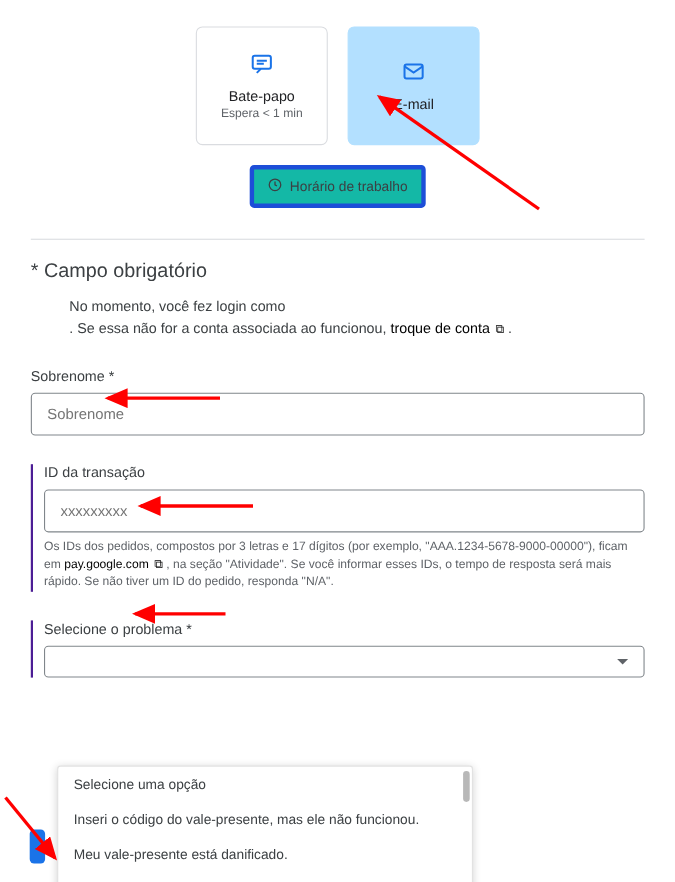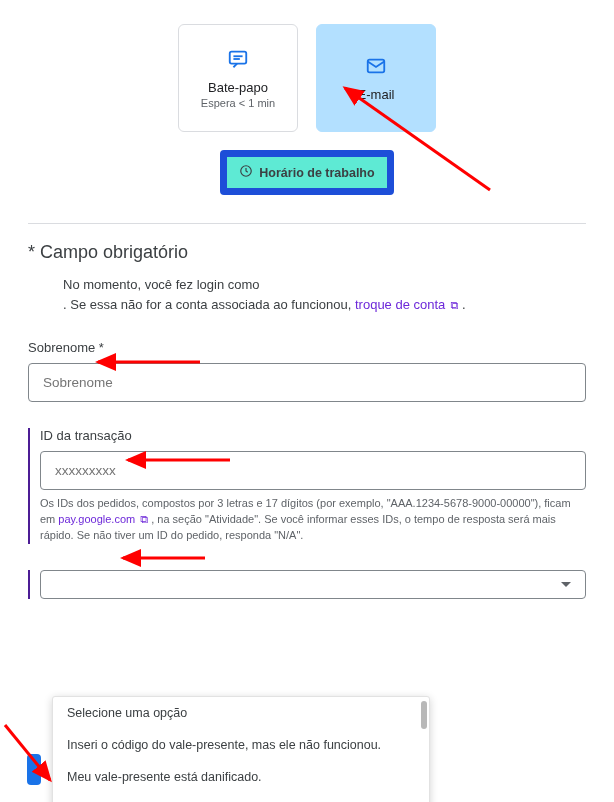--- a/index.html
+++ b/index.html
@@ -19,28 +19,28 @@
       border: 1px solid #dadce0; border-radius: 6px;
       display: flex; flex-direction: column; align-items: center; justify-content: center;
       cursor: pointer;
     }
     .card.selected { background: #b3e0ff; border-color: #b3e0ff; }
     .card .icon { margin-bottom: 6px; }
     .card .title { font-size: 13px; color: #202124; }
     .card .sub { font-size: 11px; color: #5f6368; margin-top: 2px; }
     .hours-btn {
       display: flex; align-items: center; gap: 6px;
-      border: 7px solid #1d4ed8; border-radius: 4px;
-      padding: 7px 12px; font-size: 12.5px; color: #3c4043; background: #5eead4;
-      cursor: pointer; margin: 0 auto; font-weight: bold;
+      border: 4px solid #1d4ed8; border-radius: 4px;
+      padding: 7px 12px; font-size: 12.5px; color: #3c4043; background: #14b8a6;
+      cursor: pointer; margin: 0 auto;
     }
     .divider { height: 1px; background: #dadce0; margin: 28px 0 18px 0; }
     .required-note { font-size: 18px; color: #3c4043; margin-bottom: 12px; }
     .login-text { font-size: 13px; color: #3c4043; line-height: 1.5; margin-bottom: 6px; margin-left: 35px; }
-    .link { color: #6d28d9; text-decoration: none; }
+    .link { color: #000000; text-decoration: none; }
     .ext-icon { font-size: 11px; margin-left: 2px; }
     .field-block { margin-top: 26px; }
     .field-label { font-size: 13px; color: #3c4043; margin-bottom: 8px; }
     .txt-input {
       width: 100%; border: 1px solid #80868b; border-radius: 4px;
       padding: 11px 14px; font-size: 13.5px; color: #80868b;
     }
     .section-bar { border-left: 2px solid #4c1d95; padding-left: 10px; }
     .help-text { font-size: 11px; color: #5f6368; line-height: 1.45; margin-top: 6px; }
     .select-label { font-size: 13px; color: #3c4043; margin-bottom: 8px; }
@@ -126,20 +126,21 @@
 
   <div class="field-block section-bar">
     <div class="field-label">ID da transação</div>
     <input class="txt-input" placeholder="xxxxxxxxx" style="">
     <div class="help-text">
       <span>Os IDs dos pedidos, compostos por 3 letras e 17 dígitos (por exemplo, "AAA.1234-5678-9000-00000"), ficam em </span><a href="#" class="link"><span>pay.google.com</span><span class="ext-icon"> ⧉</span></a><span> , na seção "Atividade". Se você informar esses IDs, o tempo de resposta será mais rápido. Se não tiver um ID do pedido, responda "N/A".</span>
     </div>
   </div>
 
   <div class="field-block section-bar">
+    <div class="select-label">Selecione o problema *</div>
     <div class="select-input">
       <span class="caret"></span>
     </div>
   </div>
 </div>
 
 <div class="blue-chip"></div>
 
 <div class="dropdown">
   <div class="dropdown-item">Selecione uma opção</div>

